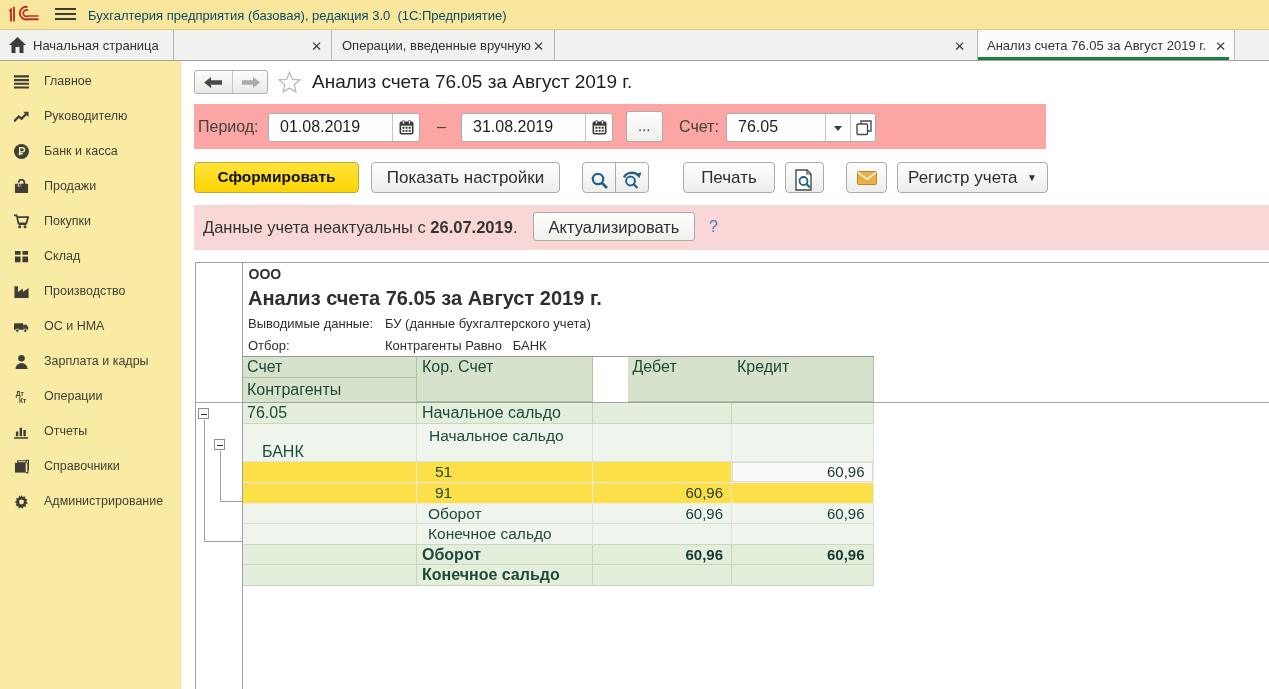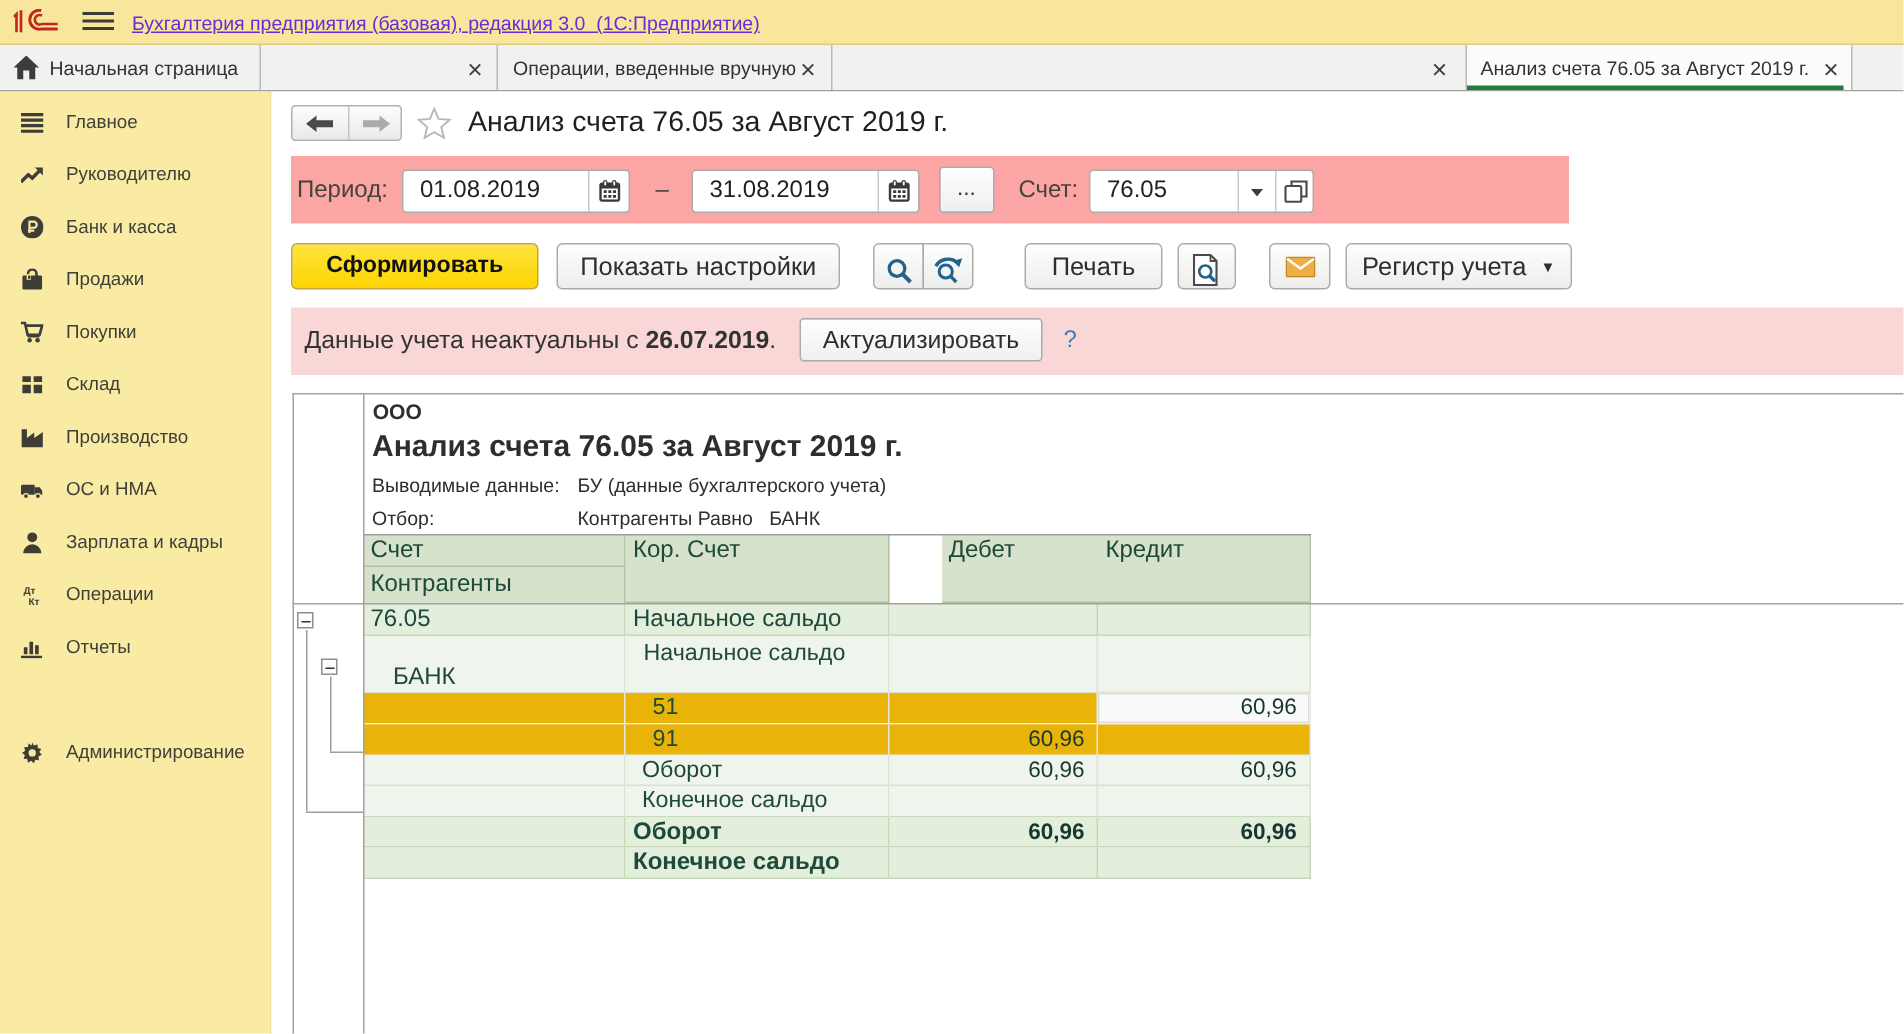--- a/index.html
+++ b/index.html
@@ -1,19 +1,19 @@
 <!DOCTYPE html>
 <html><head>
 <meta charset="utf-8">
 <style>
 * { margin:0; padding:0; box-sizing:border-box; }
 html,body { width:1269px; height:689px; overflow:hidden; font-family:"Liberation Sans", sans-serif; background:#fff; }
 .abs { position:absolute; }
 #topbar { position:absolute; left:0; top:0; width:1269px; height:30px; background:#F7E69C; border-bottom:1px solid #DCCB85; }
-#topbar .title { position:absolute; left:88px; top:8px; font-size:13px; color:#6d28d9;text-decoration:underline; }
+#topbar .title { position:absolute; left:88px; top:8px; font-size:13px; color:#0c4a6e; }
 #burger { position:absolute; left:55px; top:8px; width:21px; height:14px; }
 #burger div { height:2px; background:#3C3C35; margin-bottom:3px; }
 #tabbar { position:absolute; left:0; top:30px; width:1269px; height:31px; background:#F1F1EF; border-bottom:1px solid #A3A3A3; }
 .tab { position:absolute; top:0; height:30px; font-size:13px; color:#333; white-space:nowrap; }
 .tabsep { position:absolute; top:0; width:1px; height:30px; background:#B9B9B9; }
 #tabbar .x { position:absolute; top:8px; color:#3F3F3F; font-size:13.5px; font-weight:normal; z-index:3; }
 #sidebar { position:absolute; left:0; top:61px; width:181px; height:628px; background:#FAEBA4; border-right:1px solid #EFE09A; }
 .mitem { position:absolute; left:0; width:181px; height:28px; }
 .mitem svg { position:absolute; left:14px; top:50%; margin-top:-7px; width:15px; height:15px; }
 .mitem .t { position:absolute; left:44px; top:50%; margin-top:-8px; font-size:12.5px; color:#3F3F38; line-height:16px; }
@@ -40,21 +40,21 @@
 #warn .q { position:absolute; left:515px; top:13px; font-size:16px; color:#3F7CBF; }
 
 #report { position:absolute; left:0px; top:200.5px; width:1088px; height:427.5px; }
 #report .vline { position:absolute; top:0; width:1px; background:#A2A2A2; }
 #report .hline { position:absolute; left:0; width:1088px; height:1px; background:#A2A2A2; }
 .rtxt { position:absolute; color:#2E2E2E; }
 .cell { position:absolute; font-size:16px; color:#1E4A39; padding-left:5px; white-space:nowrap; overflow:hidden; }
 .cell.g1, .cell.g1h, .cell.g1h2 { background:#D6E2CB; border-right:1px solid #AFC4A1; border-bottom:1px solid #AFC4A1; }
 .cell.g2 { background:#E3EEDC; border-right:1px solid #C6D7B8; border-bottom:1px solid #C9DABB; }
 .cell.g3 { background:#EFF5EC; border-right:1px solid #D9E4D1; border-bottom:1px solid #DDE5D6; }
-.cell.w  { background:#eab308; border-right:1px solid #E7E7E7; border-bottom:1px solid #EDEDED; }
+.cell.w  { background:#fde047; border-right:1px solid #E7E7E7; border-bottom:1px solid #EDEDED; }
 .cell.g3b{ background:#EFF5EC; border-right:1px solid #D9E4D1; border-bottom:1px solid #D5E2CC; }
 .cell.g3c{ background:#EFF5EC; border-right:1px solid #D9E4D1; border-bottom:1px solid #C9DABB; }
 .cell.g2b{ background:#E3EEDC; border-right:1px solid #C6D7B8; border-bottom:1px solid #C6D7B8; }
 .cell.g2c{ background:#E3EEDC; border-right:1px solid #C6D7B8; border-bottom:1px solid #C6D7B8; }
 .cell.num{ text-align:right; padding-right:8px; padding-left:0; color:#173832; font-size:15px; }
 </style>
 </head>
 <body>
 <div id="topbar">
   <svg style="position:absolute;left:9px;top:6px" width="31" height="16" viewBox="0 0 31 16">
@@ -162,20 +162,28 @@
         <text x="2" y="8" font-family="Liberation Sans" font-size="8" font-weight="bold" fill="#3E3E37">Дт</text>
         <text x="6" y="16.5" font-family="Liberation Sans" font-size="8" font-weight="bold" fill="#3E3E37">Кт</text>
       </svg>
       <span class="t">Операции</span>
     </div>
   <div class="mitem" style="top:356px">
       <svg width="16" height="16" viewBox="0 0 16 16">
         <path d="M0 14 h15 v1.8 h-15 z M2 13 v-5 h2.6 v5 z M6 13 v-9 h2.6 v9 z M10 13 v-6.5 h2.6 v6.5 z" fill="#3E3E37"></path>
       </svg>
       <span class="t">Отчеты</span>
+    </div>
+  <div class="mitem" style="top:391px">
+      <svg width="16" height="16" viewBox="0 0 16 16">
+        <path d="M4 4 L13 4 L13 1.5 L15.5 1.5 L15.5 12 M4 4 L4 1.8 L13.2 1.8" fill="none" stroke="#3E3E37" stroke-width="1.2"></path>
+        <rect x="1" y="4" width="11.5" height="10.5" fill="#3E3E37"></rect>
+        <path d="M12.5 14.5 L14.8 14.5 L14.8 3.8" fill="none" stroke="#3E3E37" stroke-width="1.2"></path>
+      </svg>
+      <span class="t">Справочники</span>
     </div>
   <div class="mitem" style="top:426px">
       <svg width="16" height="16" viewBox="0 0 16 16">
         <path d="M8 1 L9.2 3.2 L11.8 2.4 L11.9 5 L14.5 5.6 L13 7.8 L14.8 9.8 L12.4 11 L12.8 13.7 L10.2 13.4 L9.1 15.8 L7.2 14 L5 15.4 L4.4 12.8 L1.8 12.6 L2.8 10.2 L0.8 8.4 L3 7 L2.2 4.4 L4.9 4.2 L5.5 1.6 L7.4 3.3 Z" fill="#3E3E37"></path>
         <circle cx="8" cy="8.5" r="2.6" fill="#FAEBA4"></circle>
       </svg>
       <span class="t">Администрирование</span>
     </div>
 </div>
 <div id="main">

